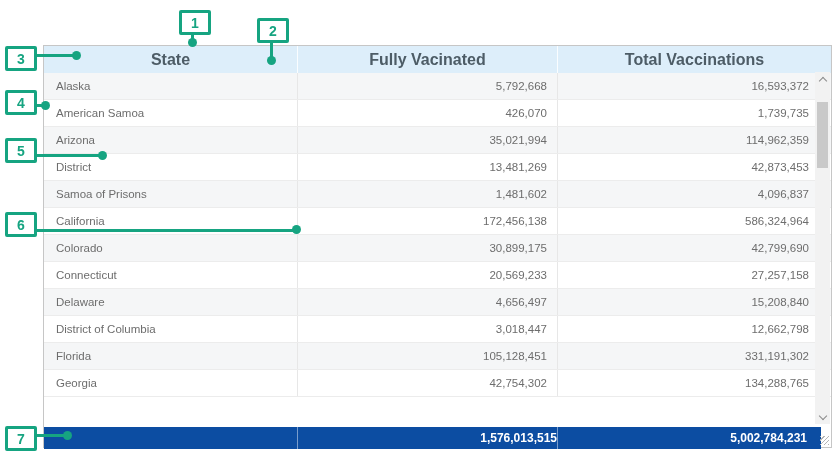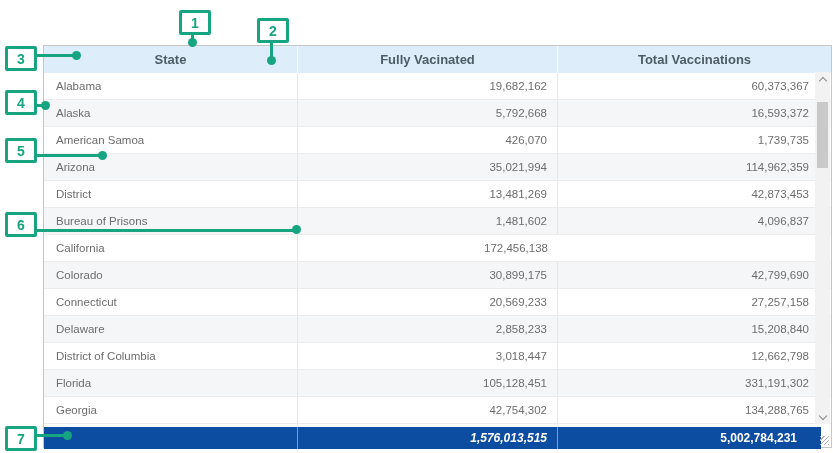--- a/index.html
+++ b/index.html
@@ -10,21 +10,21 @@
 
   
   .table-widget{
     position:absolute;left:43px;top:45px;width:789px;height:403px;
     border:1px solid #c6c6c6;box-sizing:border-box;background:#ffffff;
   }
   .grid-row{display:grid;grid-template-columns:254px 260px 273px;}
   .thead{height:27px;background:#ddeefa;}
   .thead .hcell{
     display:flex;align-items:center;justify-content:center;
-    font-size:13px;font-weight:bold;color:#4d5c66;
+    font-size:16px;font-weight:bold;color:#4d5c66;
     border-right:1px solid rgba(255,255,255,0.85);box-sizing:border-box;height:27px;
   }
   .thead .hcell:last-child{border-right:none;}
   .tbody{position:relative;}
   .row{height:27px;background:#ffffff;border-bottom:1px solid #ececec;box-sizing:border-box;}
   .row.alt{background:#f5f6f7;}
   .cell{
     display:flex;align-items:center;font-size:11.5px;color:#6d6d6d;
     border-right:1px solid #e7e7e7;box-sizing:border-box;height:26px;overflow:hidden;white-space:nowrap;
   }
@@ -34,22 +34,22 @@
   .cell.num-last{padding-right:22px;justify-content:flex-end;}
   .totals-row{
     position:absolute;left:0;top:381px;width:777px;height:22px;background:#0c4da2;
     display:grid;grid-template-columns:254px 260px 263px;
   }
   .totals-row .tcell{
     display:flex;align-items:center;justify-content:flex-end;
     color:#ffffff;font-weight:bold;font-size:12px;
     border-right:1px solid rgba(255,255,255,0.45);box-sizing:border-box;
   }
-  .totals-row .tcell:last-child{border-right:none;padding-right:24px;}
-  .totals-row .tcell.num{padding-right:10px;font-style:italic;}
+  .totals-row .tcell:last-child{border-right:none;padding-right:14px;}
+  .totals-row .tcell.num{padding-right:0;}
   .totals-row .tcell.blank{justify-content:flex-start;}
 
   
   .scrollbar{
     position:absolute;right:1px;top:26px;width:15px;height:352px;background:#f2f2f2;
   }
   .scroll-arrow{position:absolute;left:0;width:15px;height:14px;display:flex;align-items:center;justify-content:center;}
   .scroll-arrow.up{top:0;}
   .scroll-arrow.down{bottom:0;}
   .chev{width:5px;height:5px;border-right:1.4px solid #8a8a8a;border-bottom:1.4px solid #8a8a8a;display:block;}
@@ -89,25 +89,20 @@
 
   <div class="table-widget">
 
     <div class="grid-row thead">
       <div class="hcell">State</div>
       <div class="hcell">Fully Vacinated</div>
       <div class="hcell">Total Vaccinations</div>
     </div>
 
     <div class="tbody">
-  <div class="grid-row row">
-    <div class="cell state">Alabama</div>
-    <div class="cell num">19,682,162</div>
-    <div class="cell num-last">60,373,367</div>
-  </div>
 
   <div class="grid-row row alt">
     <div class="cell state">Alaska</div>
     <div class="cell num">5,792,668</div>
     <div class="cell num-last">16,593,372</div>
   </div>
 
   <div class="grid-row row">
     <div class="cell state">American Samoa</div>
     <div class="cell num">426,070</div>
@@ -120,45 +115,46 @@
     <div class="cell num-last">114,962,359</div>
   </div>
 
   <div class="grid-row row">
     <div class="cell state">District</div>
     <div class="cell num">13,481,269</div>
     <div class="cell num-last">42,873,453</div>
   </div>
 
   <div class="grid-row row alt">
-    <div class="cell state">Bureau of Prisons</div>
+    <div class="cell state">Samoa of Prisons</div>
     <div class="cell num">1,481,602</div>
     <div class="cell num-last">4,096,837</div>
   </div>
 
   <div class="grid-row row">
     <div class="cell state">California</div>
     <div class="cell num">172,456,138</div>
+    <div class="cell num-last">586,324,964</div>
   </div>
 
   <div class="grid-row row alt">
     <div class="cell state">Colorado</div>
     <div class="cell num">30,899,175</div>
     <div class="cell num-last">42,799,690</div>
   </div>
 
   <div class="grid-row row">
     <div class="cell state">Connecticut</div>
     <div class="cell num">20,569,233</div>
     <div class="cell num-last">27,257,158</div>
   </div>
 
   <div class="grid-row row alt">
     <div class="cell state">Delaware</div>
-    <div class="cell num">2,858,233</div>
+    <div class="cell num">4,656,497</div>
     <div class="cell num-last">15,208,840</div>
   </div>
 
   <div class="grid-row row">
     <div class="cell state">District of Columbia</div>
     <div class="cell num">3,018,447</div>
     <div class="cell num-last">12,662,798</div>
   </div>
 
   <div class="grid-row row alt">

